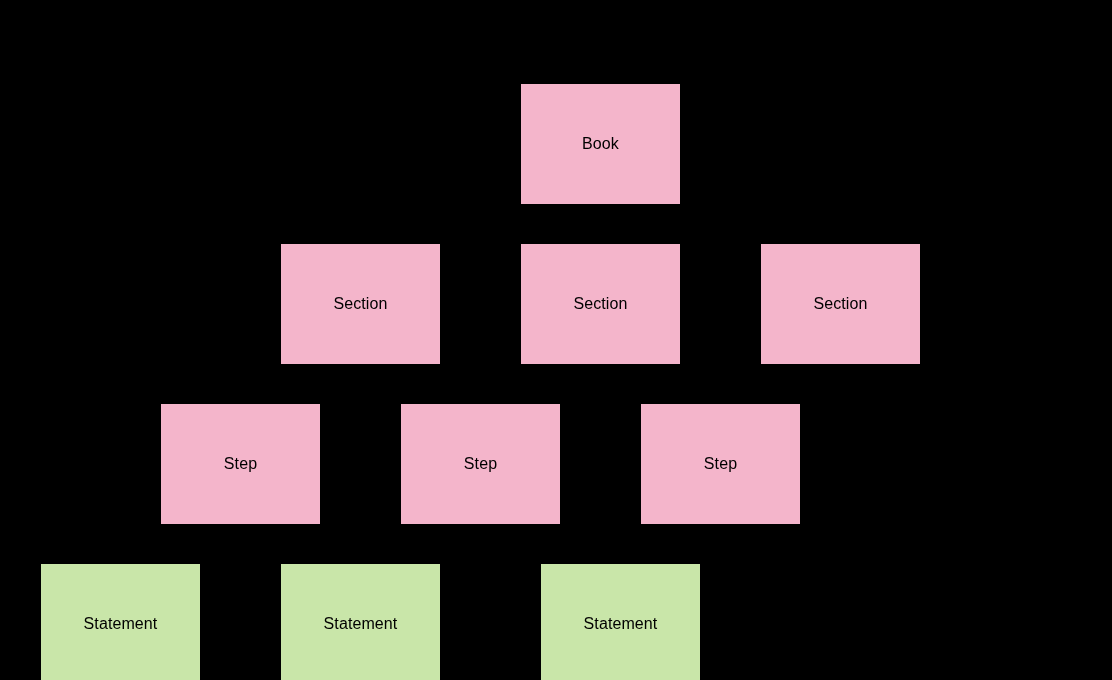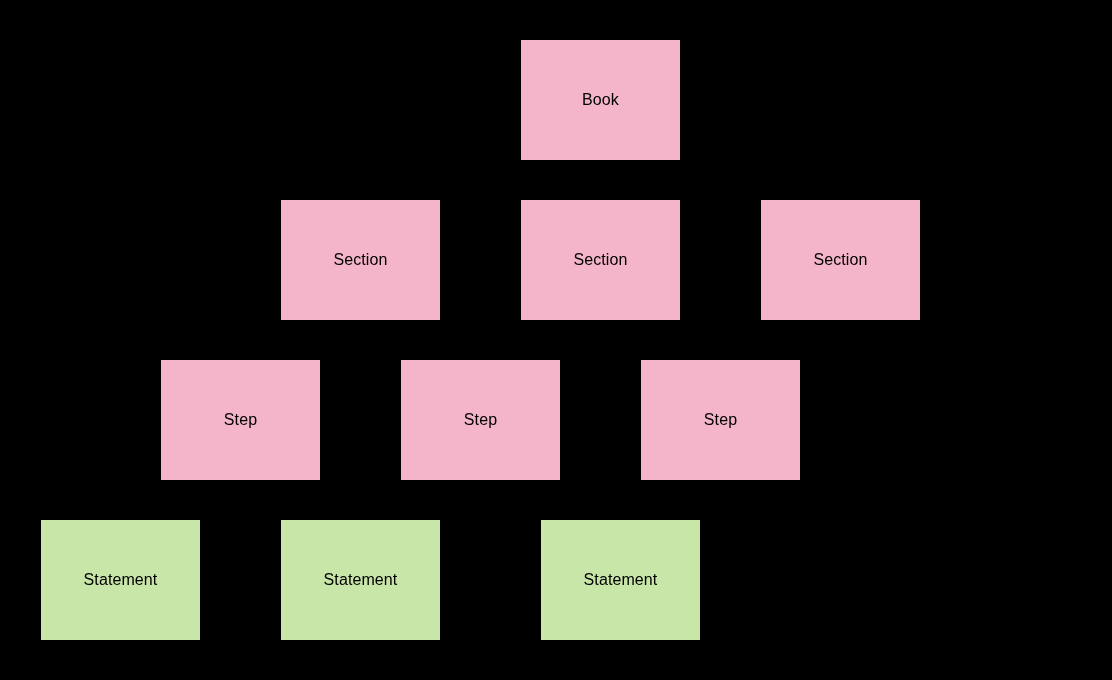--- a/index.html
+++ b/index.html
@@ -21,20 +21,21 @@
     box-sizing: border-box;
     display: flex;
     align-items: center;
     justify-content: center;
     color: #000000;
     font-size: 16px;
     line-height: 1;
     letter-spacing: 0.1px;
     text-align: center;
     user-select: none;
+    margin-top: 44px;
   }
   .node-label {
     display: block;
     pointer-events: none;
   }
 </style>
 </head>
 <body>
 
 <div id="canvas" style="width: 1112px; height: 680px; background: rgb(0, 0, 0);">

